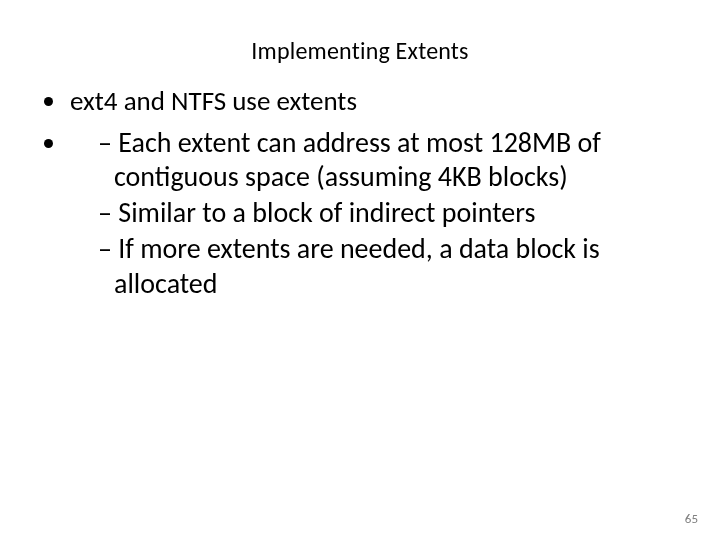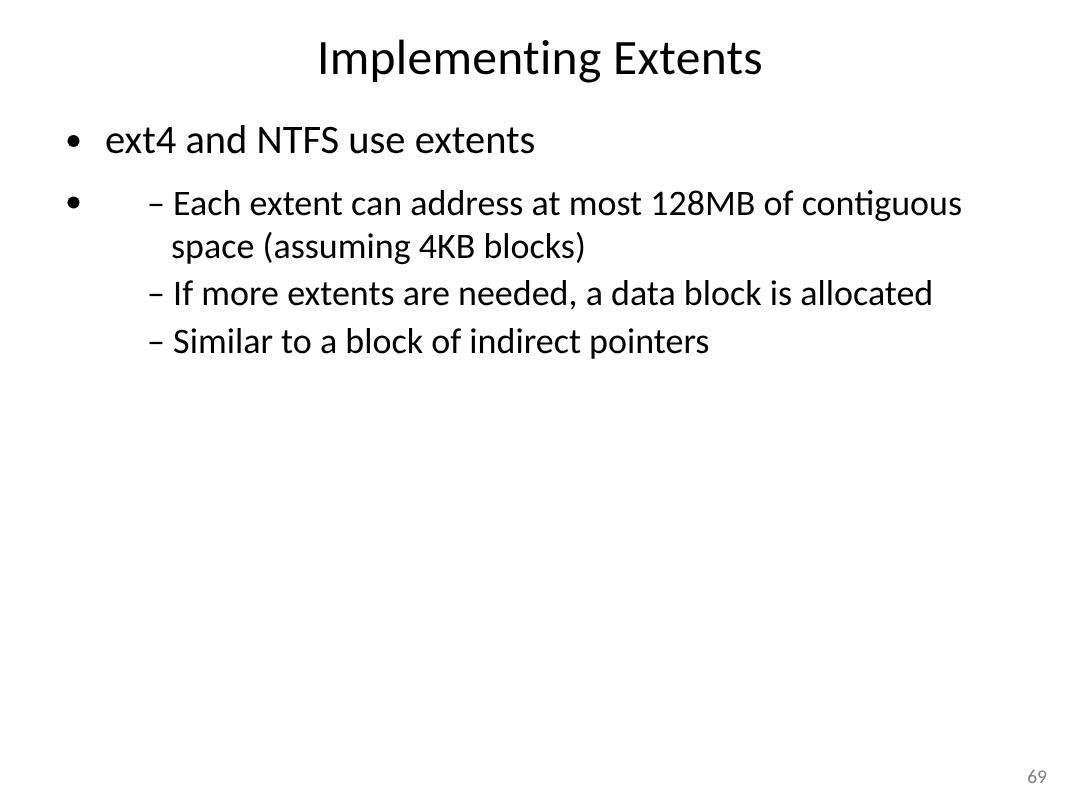--- a/index.html
+++ b/index.html
@@ -15,41 +15,41 @@
   }
   .slide {
     box-sizing: border-box;
     width: 720px;
     height: 540px;
     padding: 18px 40px 0 40px;
     position: relative;
   }
   .title {
     text-align: center;
-    font-size: 33px;
+    font-size: 24px;
     font-weight: 400;
-    margin: 0 0 20px 0;
+    margin: 18px 0 20px 0;
     letter-spacing: 0.2px;
   }
   ul.level1 {
     list-style: disc;
     margin: 4px;
     padding: 0 0 0 24px;
     font-size: 27px;
     line-height: 1.22;
   }
   ul.level1 > li {
     margin: 0 0 2px 0;
     padding-left: 2px;
   }
   ul.level2 {
     list-style: none;
     margin: 8px 0 0 0;
     padding: 0 0 0 28px;
-    font-size: 24px;
+    font-size: 28px;
     line-height: 1.22;
   }
   ul.level2 > li {
     margin: 0 0 2px 0;
     text-indent: -16px;
     padding-left: 16px;
   }
   ul.level2 > li::before {
     content: "– ";
   }
@@ -65,20 +65,20 @@
 <body>
 
 <div class="slide">
   <h1 class="title">Implementing Extents</h1>
 
   <ul class="level1">
     <li>ext4 and NTFS use extents</li>
     <li>
       <ul class="level2">
         <li>Each extent can address at most 128MB of contiguous space (assuming 4KB blocks)</li>
+        <li>Similar to a block of indirect pointers</li>
         <li>If more extents are needed, a data block is allocated</li>
-        <li>Similar to a block of indirect pointers</li>
       </ul>
     </li>
   </ul>
 
-  <div class="pagenum">69</div>
+  <div class="pagenum">65</div>
 </div>
 
 </body></html>

